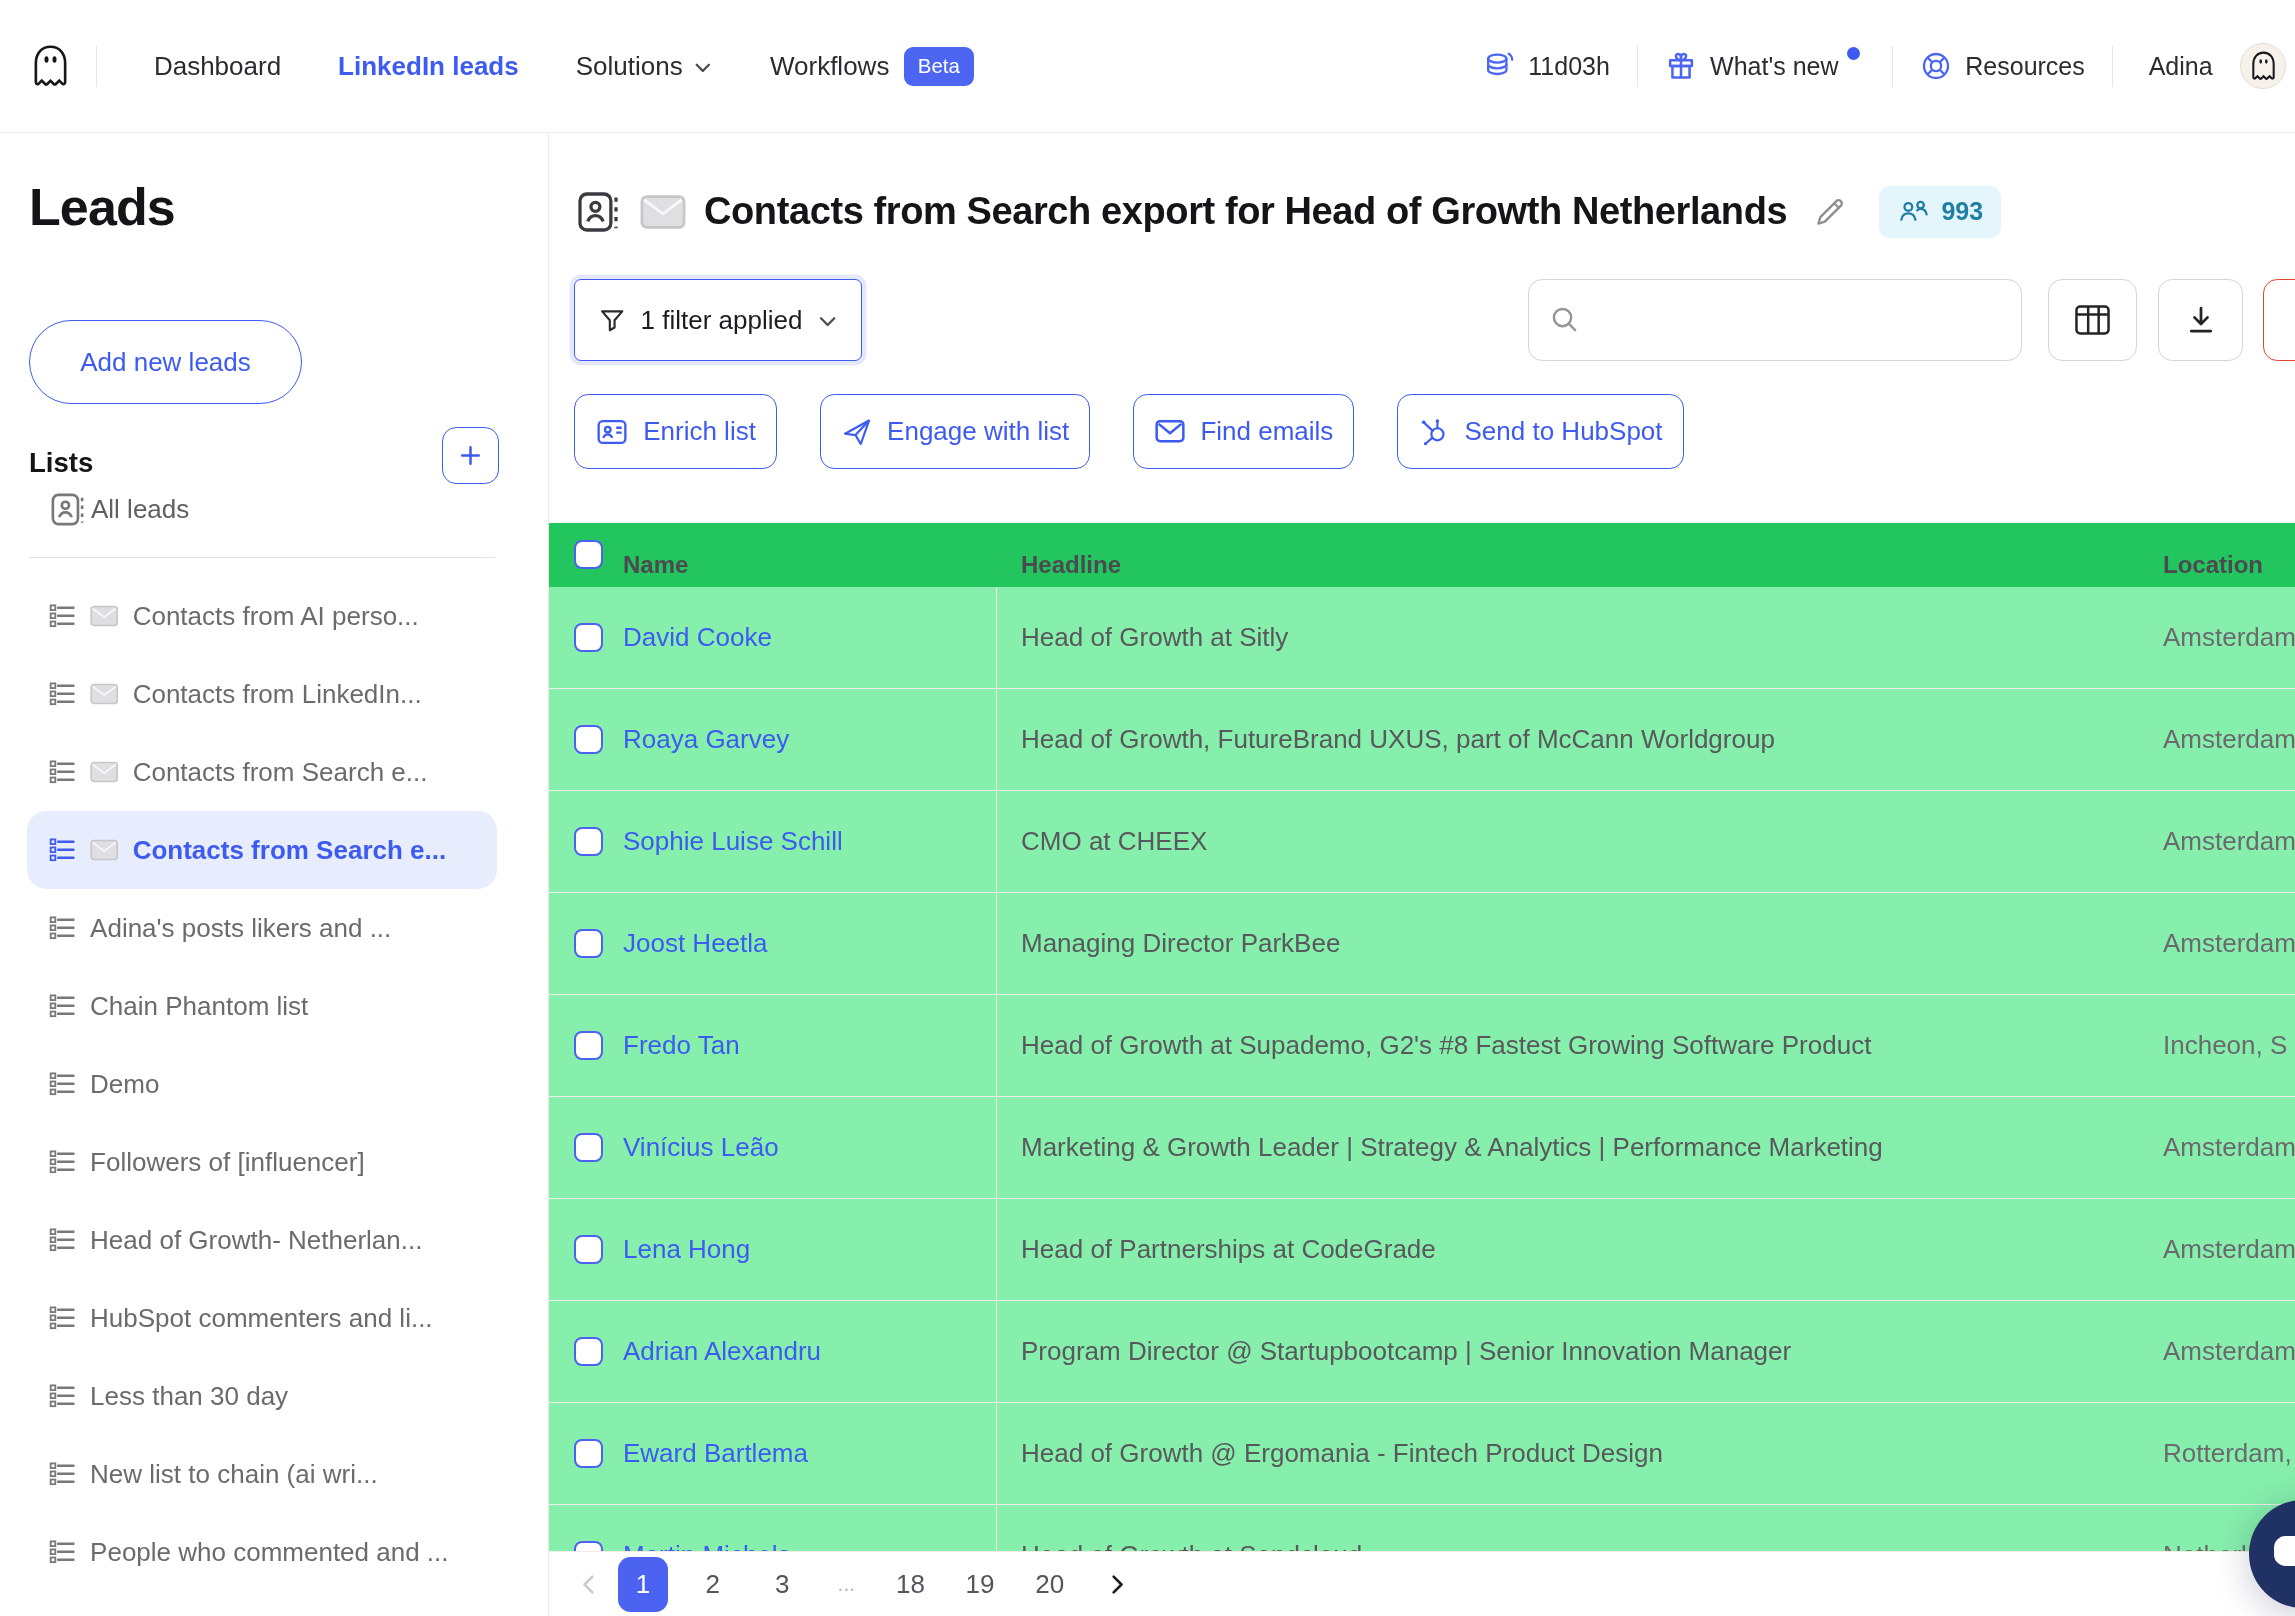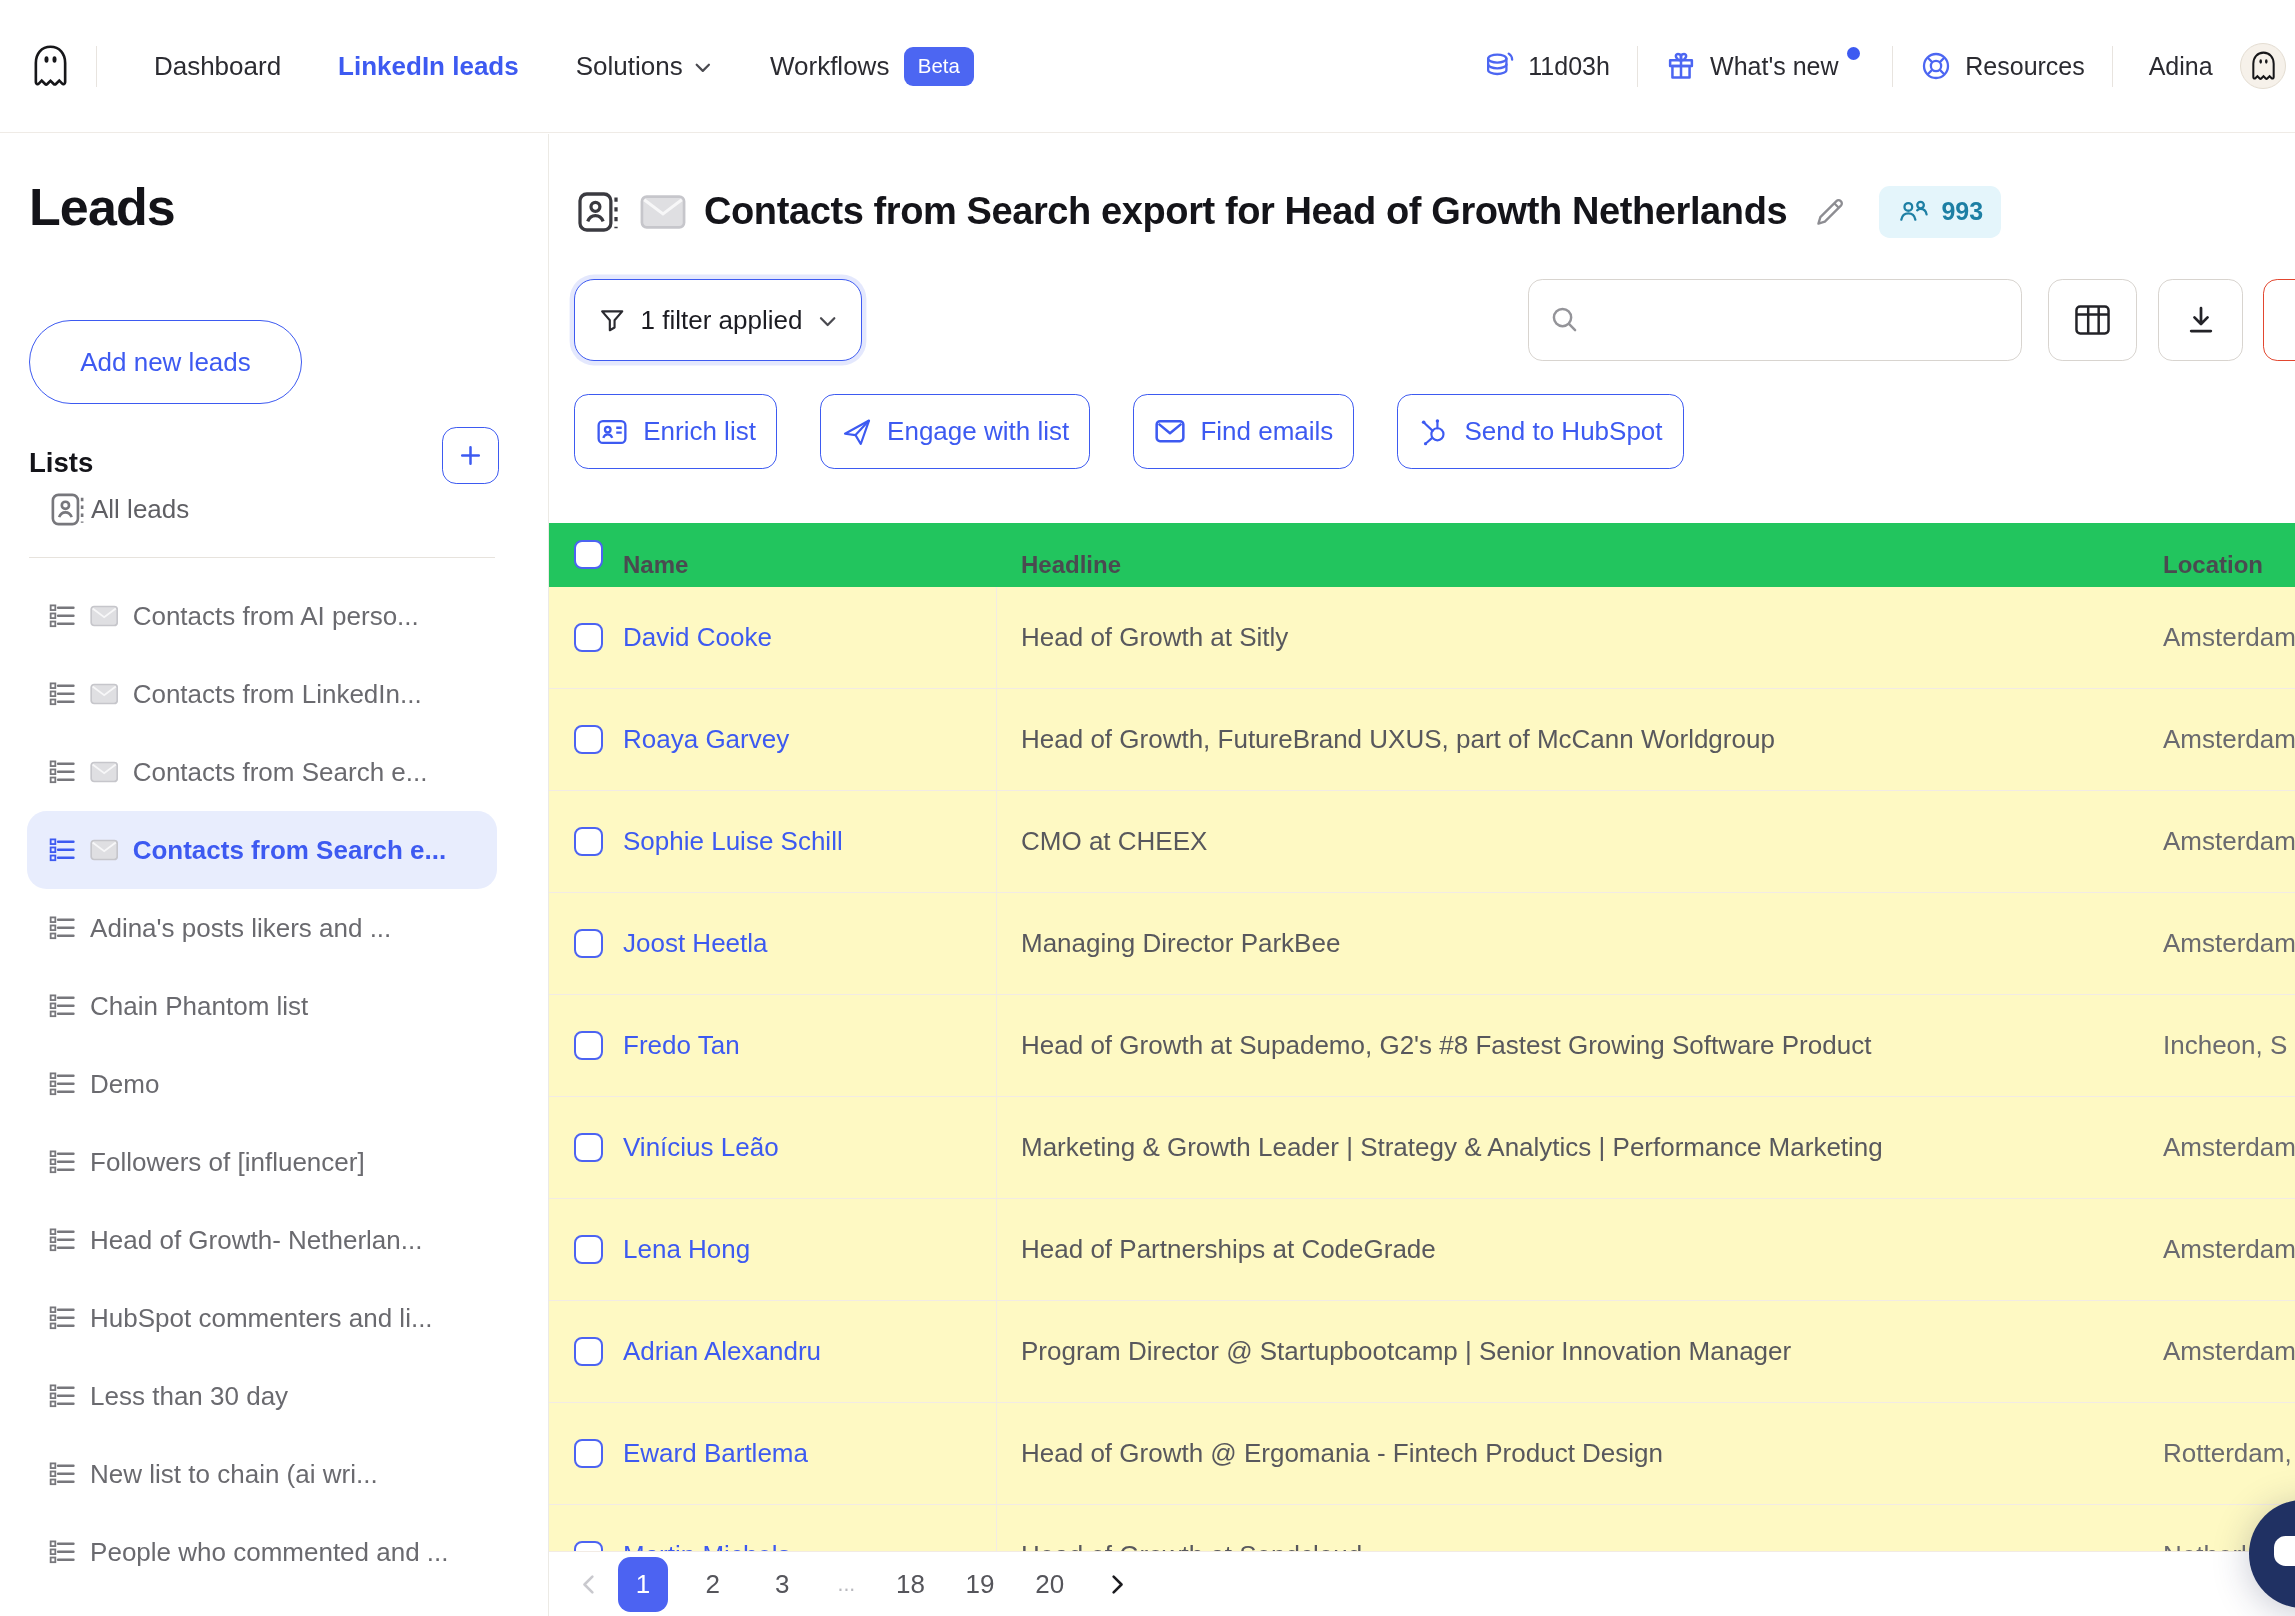--- a/index.html
+++ b/index.html
@@ -47,21 +47,21 @@
   .side-item .list-ic{color:#77777c;flex:0 0 auto;}
   .side-item .mail-ic{flex:0 0 auto;}
   
   .main{position:absolute;left:549px;top:134px;right:0;bottom:0;overflow:hidden;background:#fff;}
   .title-row{position:absolute;left:25px;top:48px;height:59px;display:flex;align-items:center;gap:18px;}
   .page-title{font-size:38px;font-weight:800;color:#141419;letter-spacing:-0.4px;white-space:nowrap;}
   .pencil{margin-left:7.1px;cursor:pointer;}
   .count-badge{display:flex;align-items:center;gap:10.7px;height:52px;padding:0 18px;border-radius:10.7px;
     background:#e4f5fb;color:#1d7fa4;font-size:25px;font-weight:700;margin-left:12.4px;}
   .controls{position:absolute;left:0;right:0;top:145px;height:82px;}
-  .filter-btn{position:absolute;left:25px;top:0;height:82px;border:1.8px solid #3d5af1;border-radius:20px;
+  .filter-btn{position:absolute;left:25px;top:0;height:82px;border:1.8px solid #3d5af1;border-radius:7px;
     background:#fff;display:flex;align-items:center;gap:14.2px;padding:0 23px;font-size:26px;color:#1c1c22;
     box-shadow:0 0 0 4.4px rgba(61,90,241,.14);cursor:pointer;box-sizing:border-box;font-family:inherit;}
   .search-box{position:absolute;left:979px;top:0;width:494px;height:82px;border:1.3px solid #d8d4cf;
     border-radius:14.2px;background:#fff;display:flex;align-items:center;padding:0 19.6px;box-sizing:border-box;gap:12.4px;}
   .search-box input{border:none;outline:none;font-size:25px;flex:1;font-family:inherit;color:#1c1c22;background:transparent;}
   .icon-btn{position:absolute;top:0;height:82px;border:1.3px solid #d8d4cf;border-radius:14.2px;background:#fff;
     display:flex;align-items:center;justify-content:center;cursor:pointer;box-sizing:border-box;}
   .grid-btn{left:1499px;width:89px;}
   .dl-btn{left:1609px;width:85px;}
   .danger-btn{left:1714px;width:107px;border:1.8px solid #e2462f;}
@@ -72,21 +72,21 @@
   
   .thead{position:absolute;left:0;right:0;top:389px;height:84px;background:#22c55e;display:flex;align-items:center;}
   .th{font-size:24px;font-weight:700;color:#4a4a50;position:absolute;white-space:nowrap;}
   .th-name{left:74px;}
   .th-headline{left:472px;}
   .th-location{left:1614px;}
   .checkbox{width:29px;height:29px;border:2.2px solid #4c63f2;border-radius:8px;background:#fff;
     position:absolute;left:25px;box-sizing:border-box;cursor:pointer;}
   .thead .checkbox{top:17px;}
   .tbody{position:absolute;left:0;right:0;top:453px;}
-  .trow{position:relative;height:101px;border-bottom:0.9px solid #f2ebe4;background:#fef9c3;}
+  .trow{position:relative;height:101px;border-bottom:0.9px solid #f2ebe4;background:#86efac;}
   .trow .checkbox{top:36px;}
   .cell-name{position:absolute;left:74px;top:0;height:101px;display:flex;align-items:center;
     font-size:26px;color:#3d5af1;cursor:pointer;white-space:nowrap;}
   .cell-headline{position:absolute;left:472px;top:0;height:101px;display:flex;align-items:center;
     font-size:26px;color:#58585d;white-space:nowrap;}
   .cell-location{position:absolute;left:1614px;top:0;height:101px;display:flex;align-items:center;
     font-size:26px;color:#6a6a6f;white-space:nowrap;}
   .col-divider{position:absolute;left:447px;top:453px;bottom:64px;width:0.9px;background:#f2ebe4;z-index:2;}
   
   .pager{position:absolute;left:0;right:0;bottom:0;height:64px;background:#fff;border-top:0.9px solid #f2ebe4;

